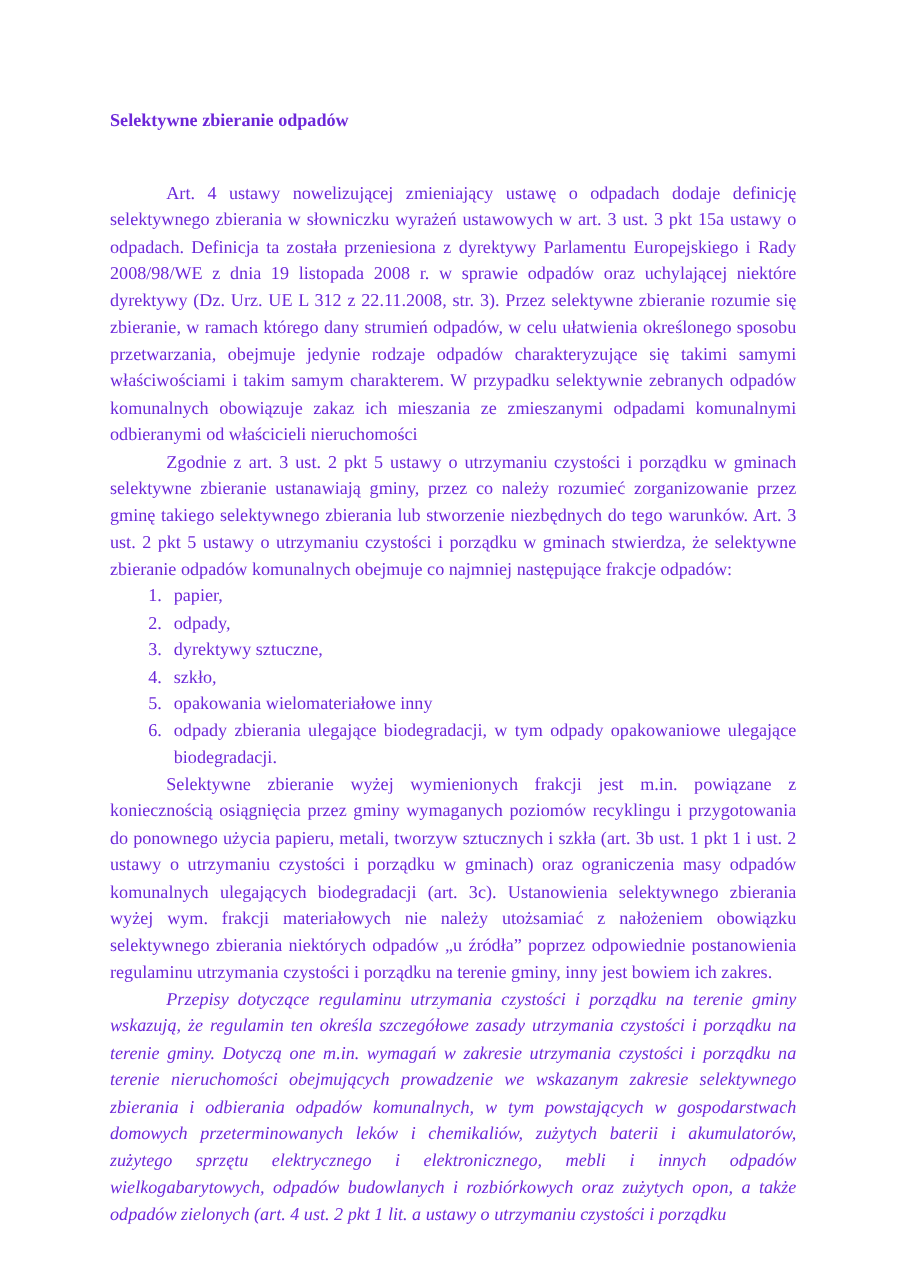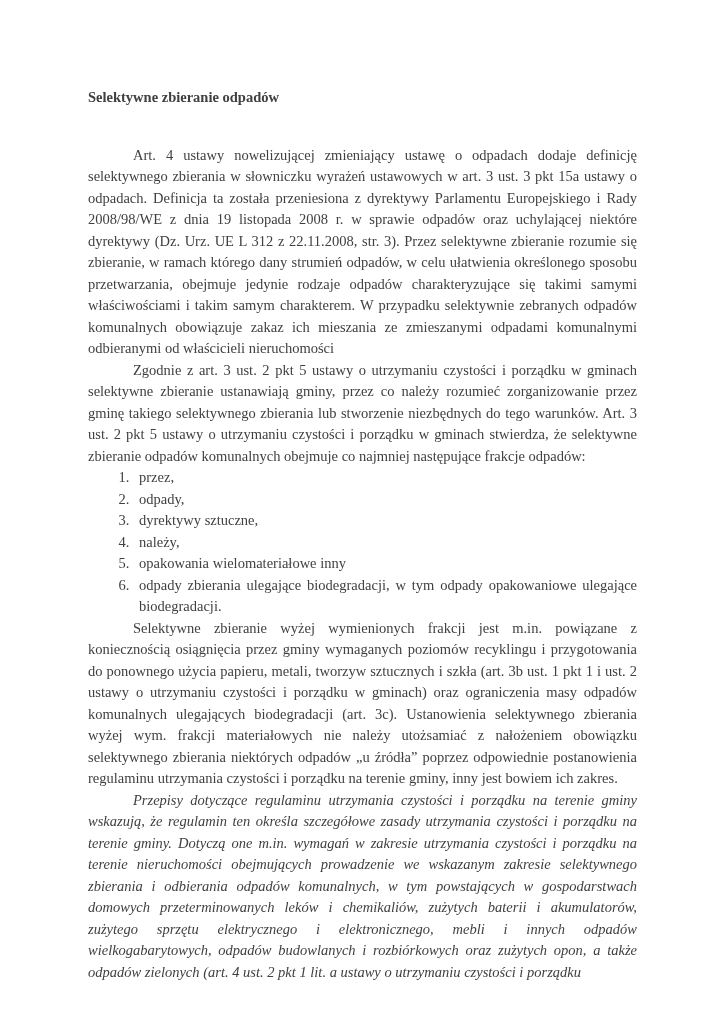--- a/index.html
+++ b/index.html
@@ -7,21 +7,21 @@
     padding: 0;
     background: #ffffff;
   }
   .page {
     position: relative;
     width: 725px;
     height: 1024px;
     background: #ffffff;
     overflow: hidden;
     font-family: "Liberation Serif", "DejaVu Serif", serif;
-    color: #404040;
+    color: #6d28d9;
   }
   .content {
     position: absolute;
     left: 88px;
     top: 87px;
     width: 549px;
     font-size: 14.5px;
     line-height: 21.5px;
     text-align: justify;
   }
@@ -55,24 +55,24 @@
 
 <div class="page">
   <div class="content">
     <h1 class="heading">Selektywne zbieranie odpadów</h1>
 
     <p class="para">Art. 4 ustawy nowelizującej zmieniający ustawę o odpadach dodaje definicję selektywnego zbierania w słowniczku wyrażeń ustawowych w art. 3 ust. 3 pkt 15a ustawy o odpadach. Definicja ta została przeniesiona z dyrektywy Parlamentu Europejskiego i Rady 2008/98/WE z dnia 19 listopada 2008 r. w sprawie odpadów oraz uchylającej niektóre dyrektywy (Dz. Urz. UE L 312 z 22.11.2008, str. 3). Przez selektywne zbieranie rozumie się zbieranie, w ramach którego dany strumień odpadów, w celu ułatwienia określonego sposobu przetwarzania, obejmuje jedynie rodzaje odpadów charakteryzujące się takimi samymi właściwościami i takim samym charakterem. W przypadku selektywnie zebranych odpadów komunalnych obowiązuje zakaz ich mieszania ze zmieszanymi odpadami komunalnymi odbieranymi od właścicieli nieruchomości</p>
 
     <p class="para">Zgodnie z art. 3 ust. 2 pkt 5 ustawy o utrzymaniu czystości i porządku w gminach selektywne zbieranie ustanawiają gminy, przez co należy rozumieć zorganizowanie przez gminę takiego selektywnego zbierania lub stworzenie niezbędnych do tego warunków. Art. 3 ust. 2 pkt 5 ustawy o utrzymaniu czystości i porządku w gminach stwierdza, że selektywne zbieranie odpadów komunalnych obejmuje co najmniej następujące frakcje odpadów:</p>
 
     <ol class="fraction-list">
-      <li>przez,</li>
+      <li>papier,</li>
       <li>odpady,</li>
       <li>dyrektywy sztuczne,</li>
-      <li>należy,</li>
+      <li>szkło,</li>
       <li>opakowania wielomateriałowe inny</li>
       <li>odpady zbierania ulegające biodegradacji, w tym odpady opakowaniowe ulegające biodegradacji.</li>
     </ol>
 
     <p class="para">Selektywne zbieranie wyżej wymienionych frakcji jest m.in. powiązane z koniecznością osiągnięcia przez gminy wymaganych poziomów recyklingu i przygotowania do ponownego użycia papieru, metali, tworzyw sztucznych i szkła (art. 3b ust. 1 pkt 1 i ust. 2 ustawy o utrzymaniu czystości i porządku w gminach) oraz ograniczenia masy odpadów komunalnych ulegających biodegradacji (art. 3c). Ustanowienia selektywnego zbierania wyżej wym. frakcji materiałowych nie należy utożsamiać z nałożeniem obowiązku selektywnego zbierania niektórych odpadów „u źródła” poprzez odpowiednie postanowienia regulaminu utrzymania czystości i porządku na terenie gminy, inny jest bowiem ich zakres.</p>
 
     <p class="para spaced-before">Przepisy dotyczące regulaminu utrzymania czystości i porządku na terenie gminy wskazują, że regulamin ten określa szczegółowe zasady utrzymania czystości i porządku na terenie gminy. Dotyczą one m.in. wymagań w zakresie utrzymania czystości i porządku na terenie nieruchomości obejmujących prowadzenie we wskazanym zakresie selektywnego zbierania i odbierania odpadów komunalnych, w tym powstających w gospodarstwach domowych przeterminowanych leków i chemikaliów, zużytych baterii i akumulatorów, zużytego sprzętu elektrycznego i elektronicznego, mebli i innych odpadów wielkogabarytowych, odpadów budowlanych i rozbiórkowych oraz zużytych opon, a także odpadów zielonych (art. 4 ust. 2 pkt 1 lit. a ustawy o utrzymaniu czystości i porządku</p>
   </div>
 </div>
 

